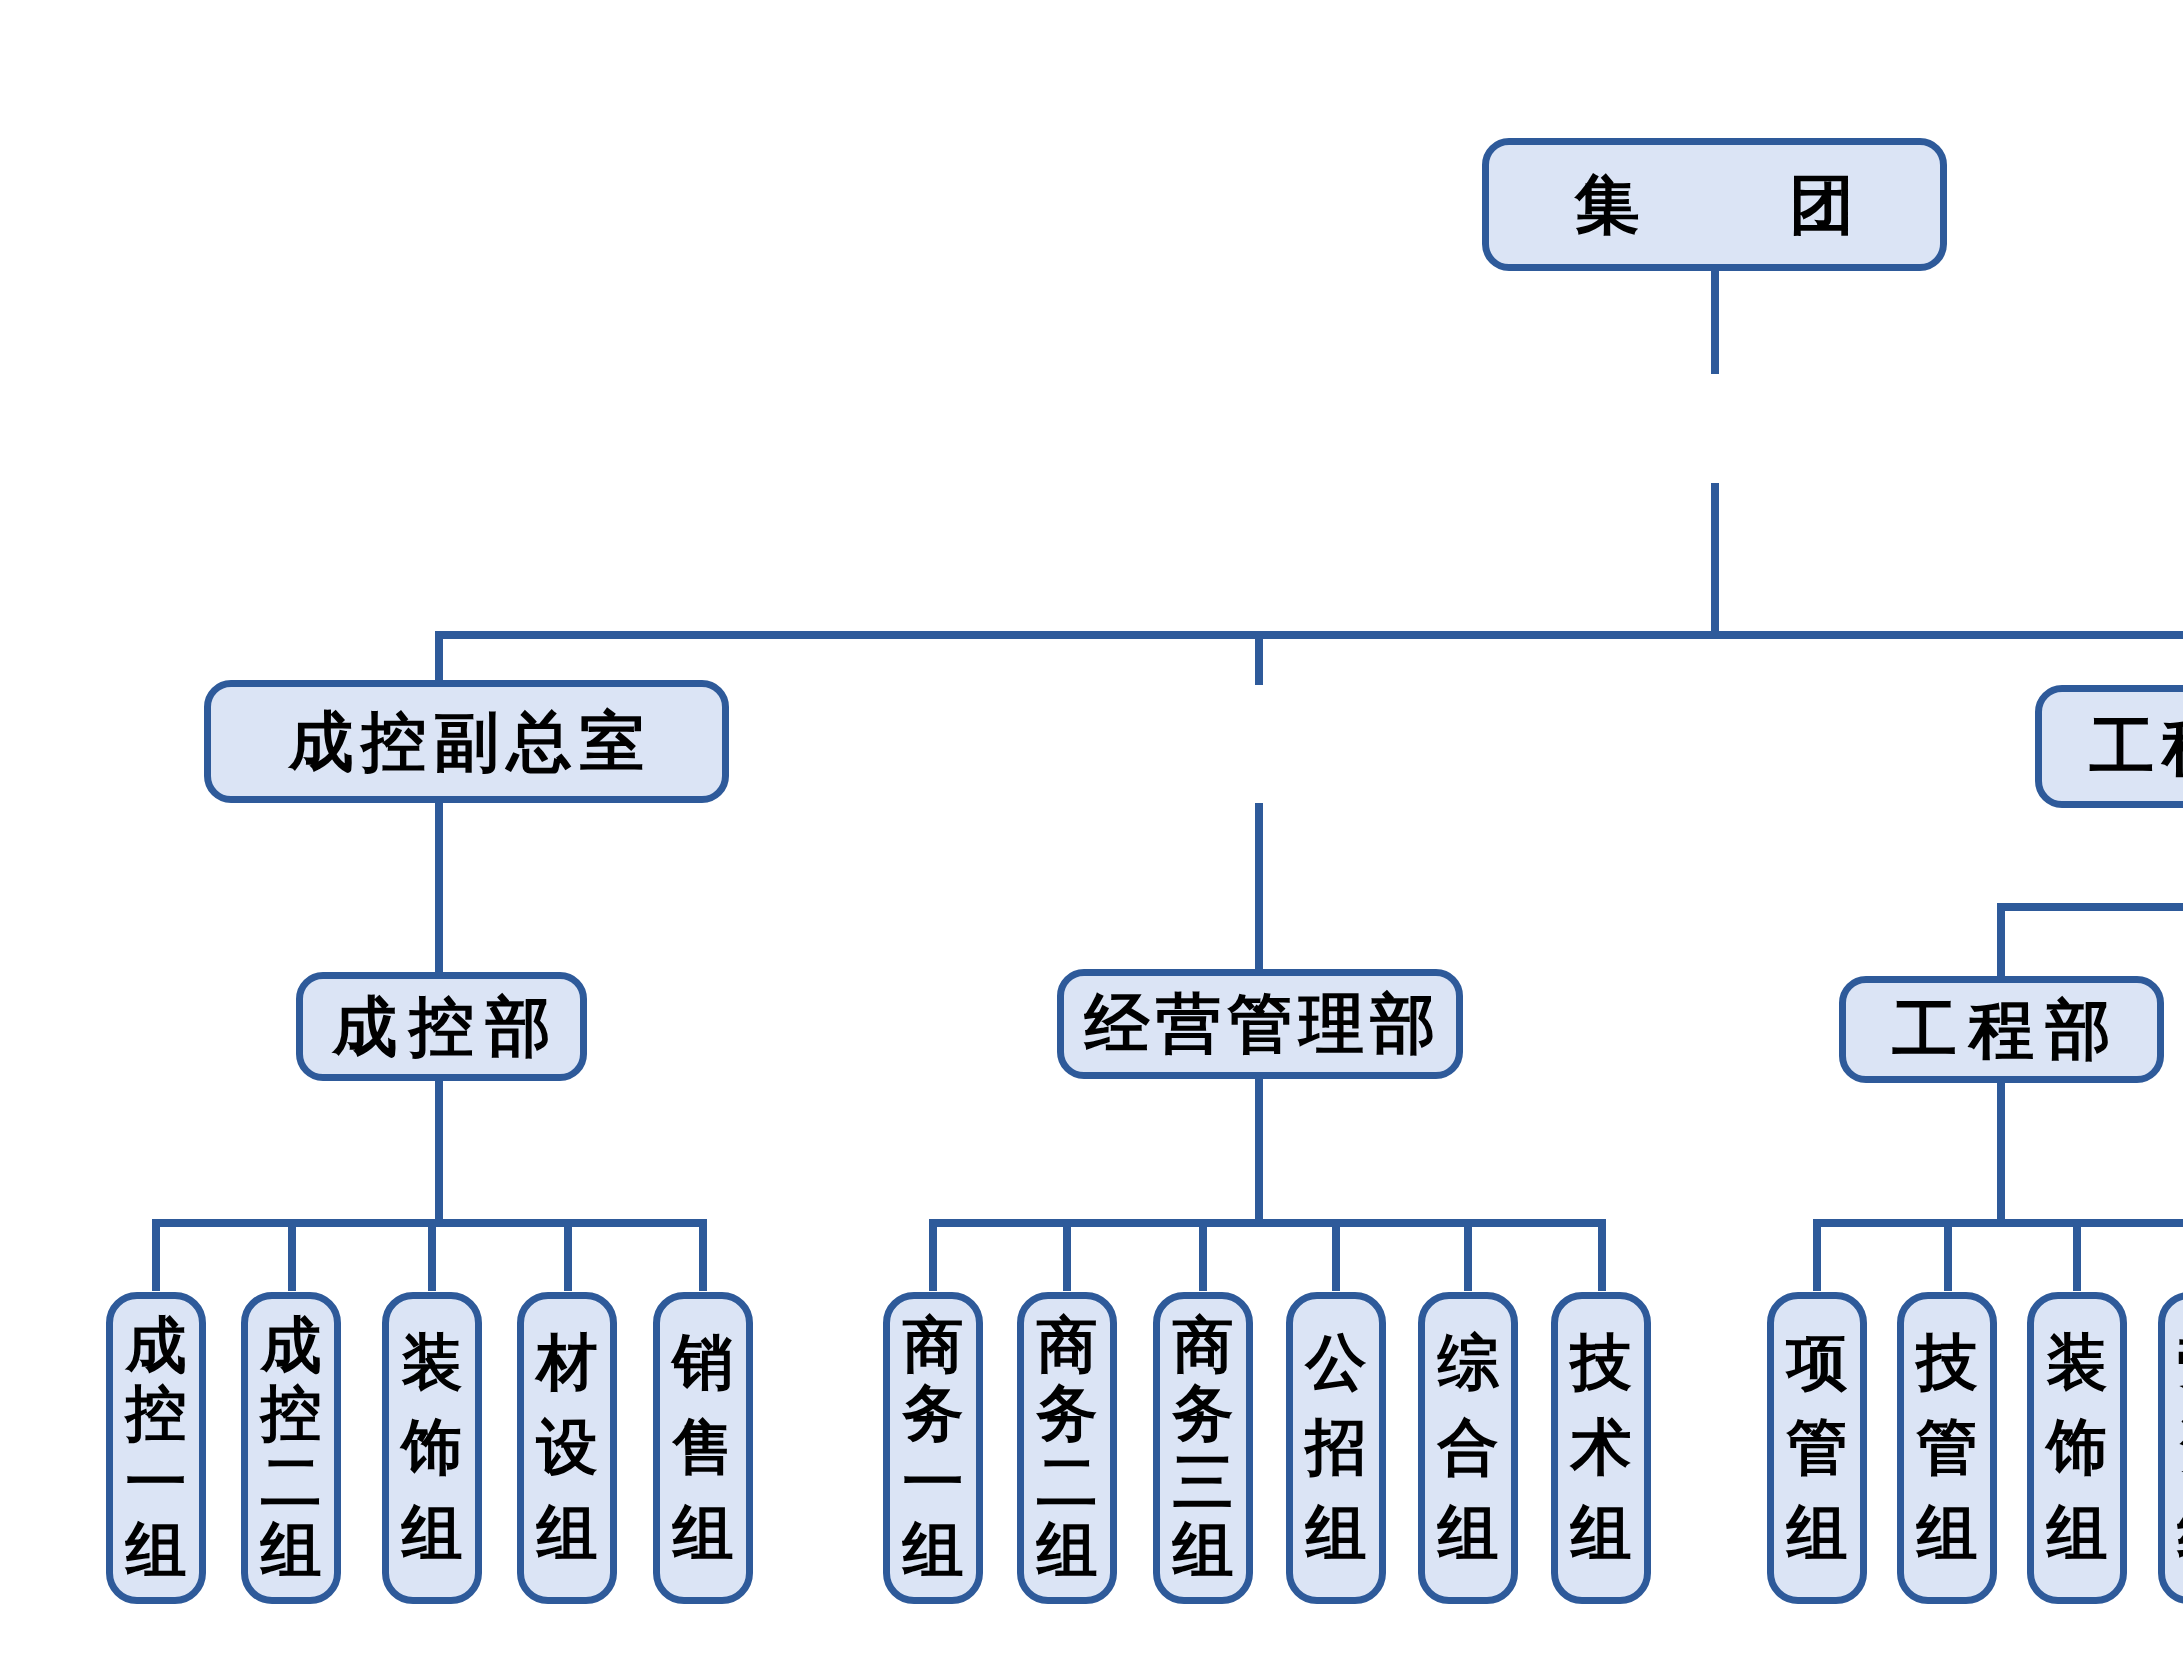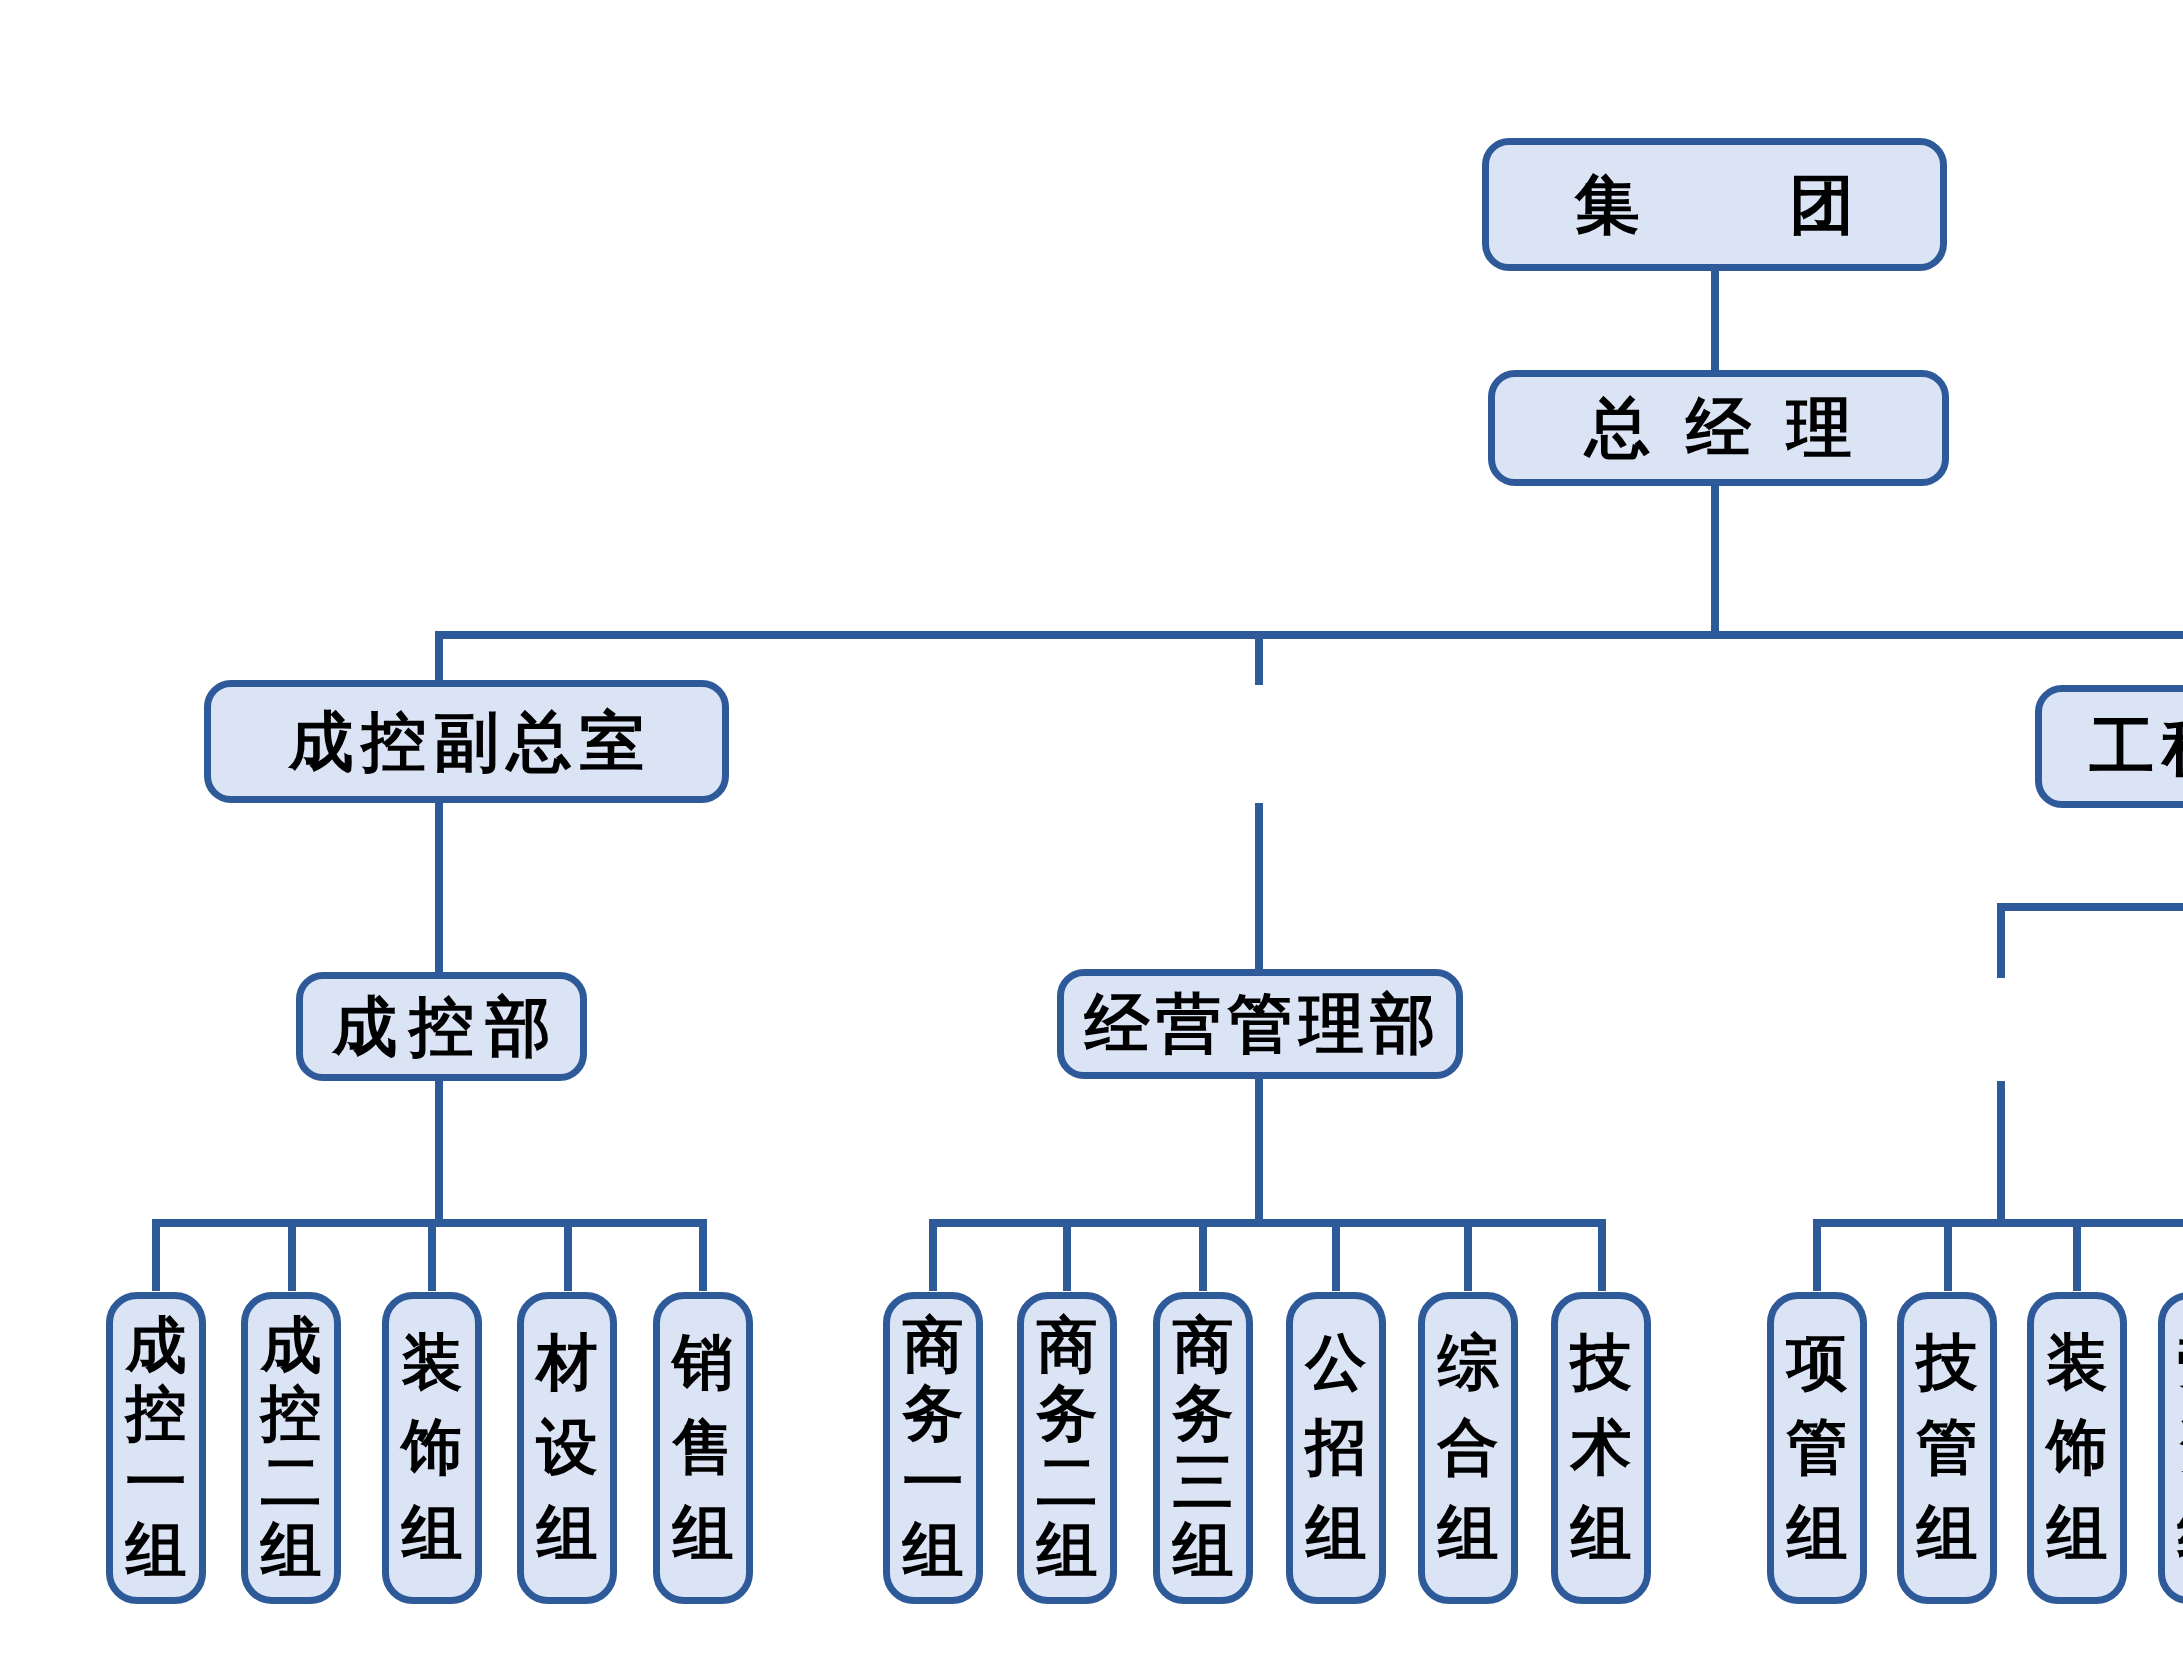--- a/index.html
+++ b/index.html
@@ -81,36 +81,36 @@
     <div class="line" style="left: 435px; top: 802px; width: 7.9px; height: 172px;"></div>
     <div class="line" style="left: 1255px; top: 632px; width: 7.9px; height: 53px;"></div>
     <div class="line" style="left: 435px; top: 632px; width: 7.9px; height: 52px;"></div>
     <div class="line" style="left: 1711px; top: 483px; width: 7.9px; height: 152px;"></div>
     <div class="line" style="left: 1711px; top: 271px; width: 7.9px; height: 103px;"></div>
 
   <div class="node h" style="left:1482px;top:138px;width:465px;height:133px;--ls:2.3em">
     <span>集团</span>
   </div>
 
-  <div class="node h" style="left:1488px;top:370px;width:461px;height:116px;--ls:0.55em">
-    <span>总经理</span>
-  </div>
 
   <div class="node h" style="left:204px;top:680px;width:525px;height:123px;--ls:0.12em">
     <span>成控副总室</span>
   </div>
   <div class="node h" style="left:2035px;top:685px;width:465px;height:123px;--ls:0.12em">
     <span>工程副总室</span>
   </div>
 
   <div class="node h" style="left:296px;top:972px;width:291px;height:109px;--ls:0.18em">
     <span>成控部</span>
   </div>
   <div class="node h" style="left:1057px;top:969px;width:406px;height:110px;--ls:0.1em">
     <span>经营管理部</span>
+  </div>
+  <div class="node h" style="left:1839px;top:976px;width:325px;height:107px;--ls:0.18em">
+    <span>工程部</span>
   </div>
 
   <div class="node v" style="left:106px;top:1292px;width:100px;height:312px">
       <span class="vchar">成</span>
       <span class="vchar">控</span>
       <span class="vchar">一</span>
       <span class="vchar">组</span>
     </div>
   <div class="node v" style="left:241px;top:1292px;width:100px;height:312px">
       <span class="vchar">成</span>

